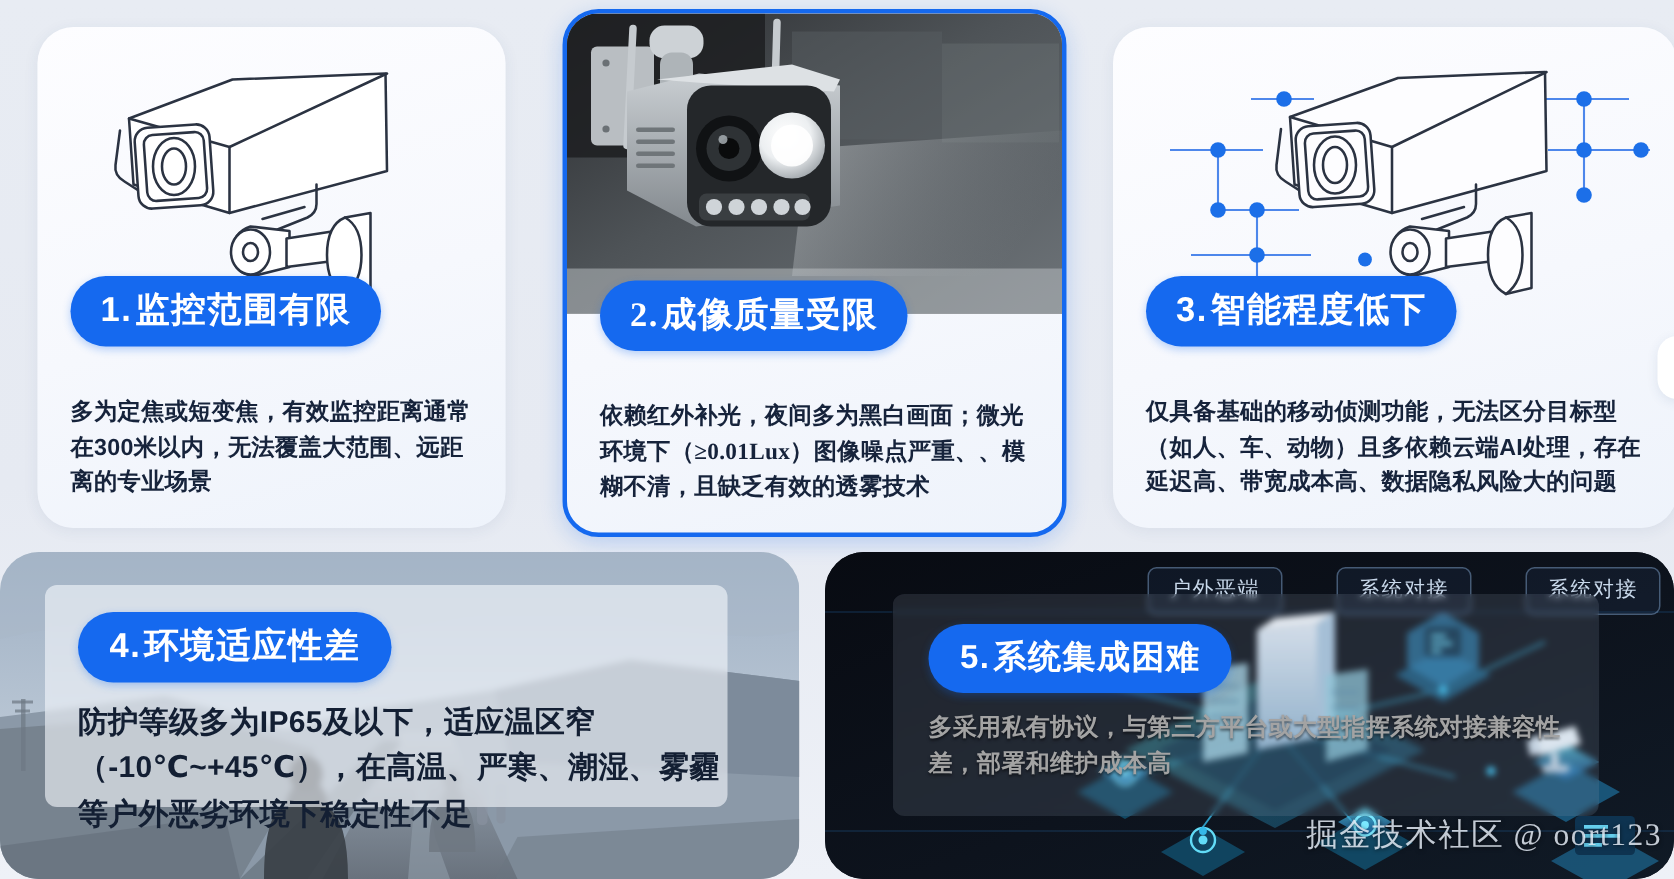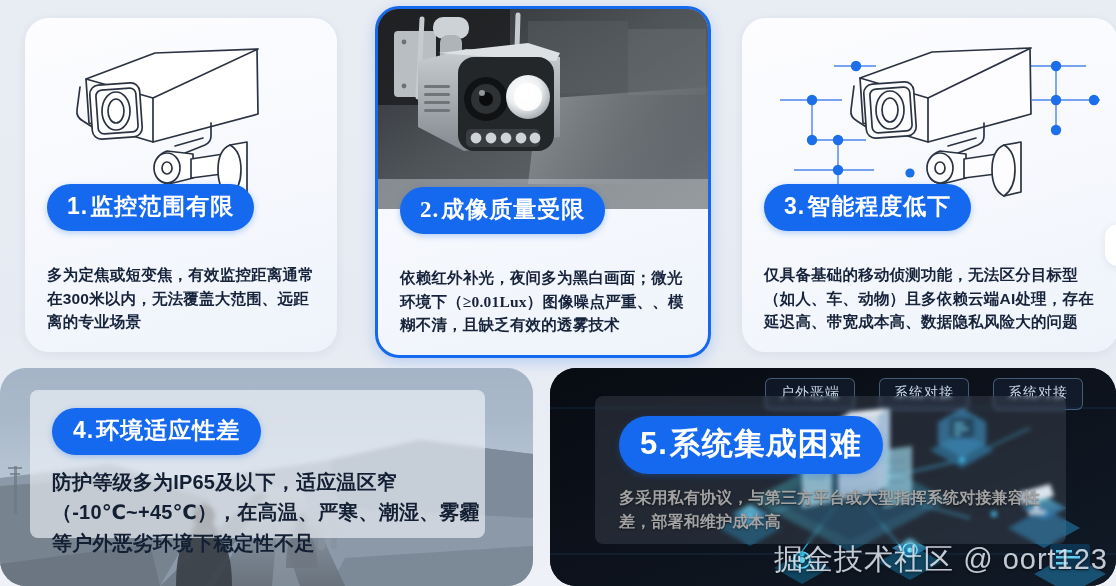--- a/index.html
+++ b/index.html
@@ -70,45 +70,46 @@
   .glass{
     position:absolute;
     border-radius:8px;
     background:rgba(244,247,252,.62);
     backdrop-filter:blur(2px);
   }
   #card4 .glass{left:30px;top:22px;right:48px;bottom:48px;}
   #card5 .glass{left:45px;top:28px;right:50px;bottom:42px;background:rgba(150,162,178,.17);}
 
   #card4 .badge{font-size:23px;padding:7px 21px 9px 21px;}
-  #card5 .badge{font-size:31px;padding:7px 21px 9px 21px;}
+  #card5 .badge{font-size:22px;padding:7px 21px 9px 21px;}
   #card4 .inner{padding:18px 0 0 22px;}
   #card5 .inner{padding:20px 0 0 24px;}
   #card4 .desc{font-size:20px;margin-top:12px;color:#131f33;}
   #card5 .desc{font-size:16px;margin-top:12px;color:#a3a3a3;text-shadow:0 1px 2px rgba(0,0,0,.55);}
 
   
-  .tagrow{position:absolute;top:10px;left:215px;display:flex;gap:24px;}
+  .tagrow{position:absolute;top:10px;left:215px;display:flex;gap:36px;}
   .tag{
     border:1px solid rgba(150,190,235,.40);
     border-radius:6px;
     color:#c8d8ea;
     font-size:14px;
     padding:5px 14px 7px 14px;
     background:rgba(30,48,74,.30);
     white-space:nowrap;
     letter-spacing:1px;
   }
 
   .watermark{
-    position:absolute;right:8px;bottom:6px;
+    position:absolute;right:8px;bottom:16px;
     color:rgba(235,243,252,.82);
-    font-size:29px;letter-spacing:1px;
+    font-size:21px;letter-spacing:1px;
     text-shadow:0 1px 3px rgba(0,0,0,.6);
     white-space:nowrap;
+    font-family:Liberation Serif, serif;
   }
 
   
   #edge-sliver{
     position:absolute;left:1105px;top:224px;width:26px;height:42px;
     border-radius:16px;background:#ffffff;
     box-shadow:0 2px 8px rgba(40,70,120,.10);
   }
 </style>
 </head>

